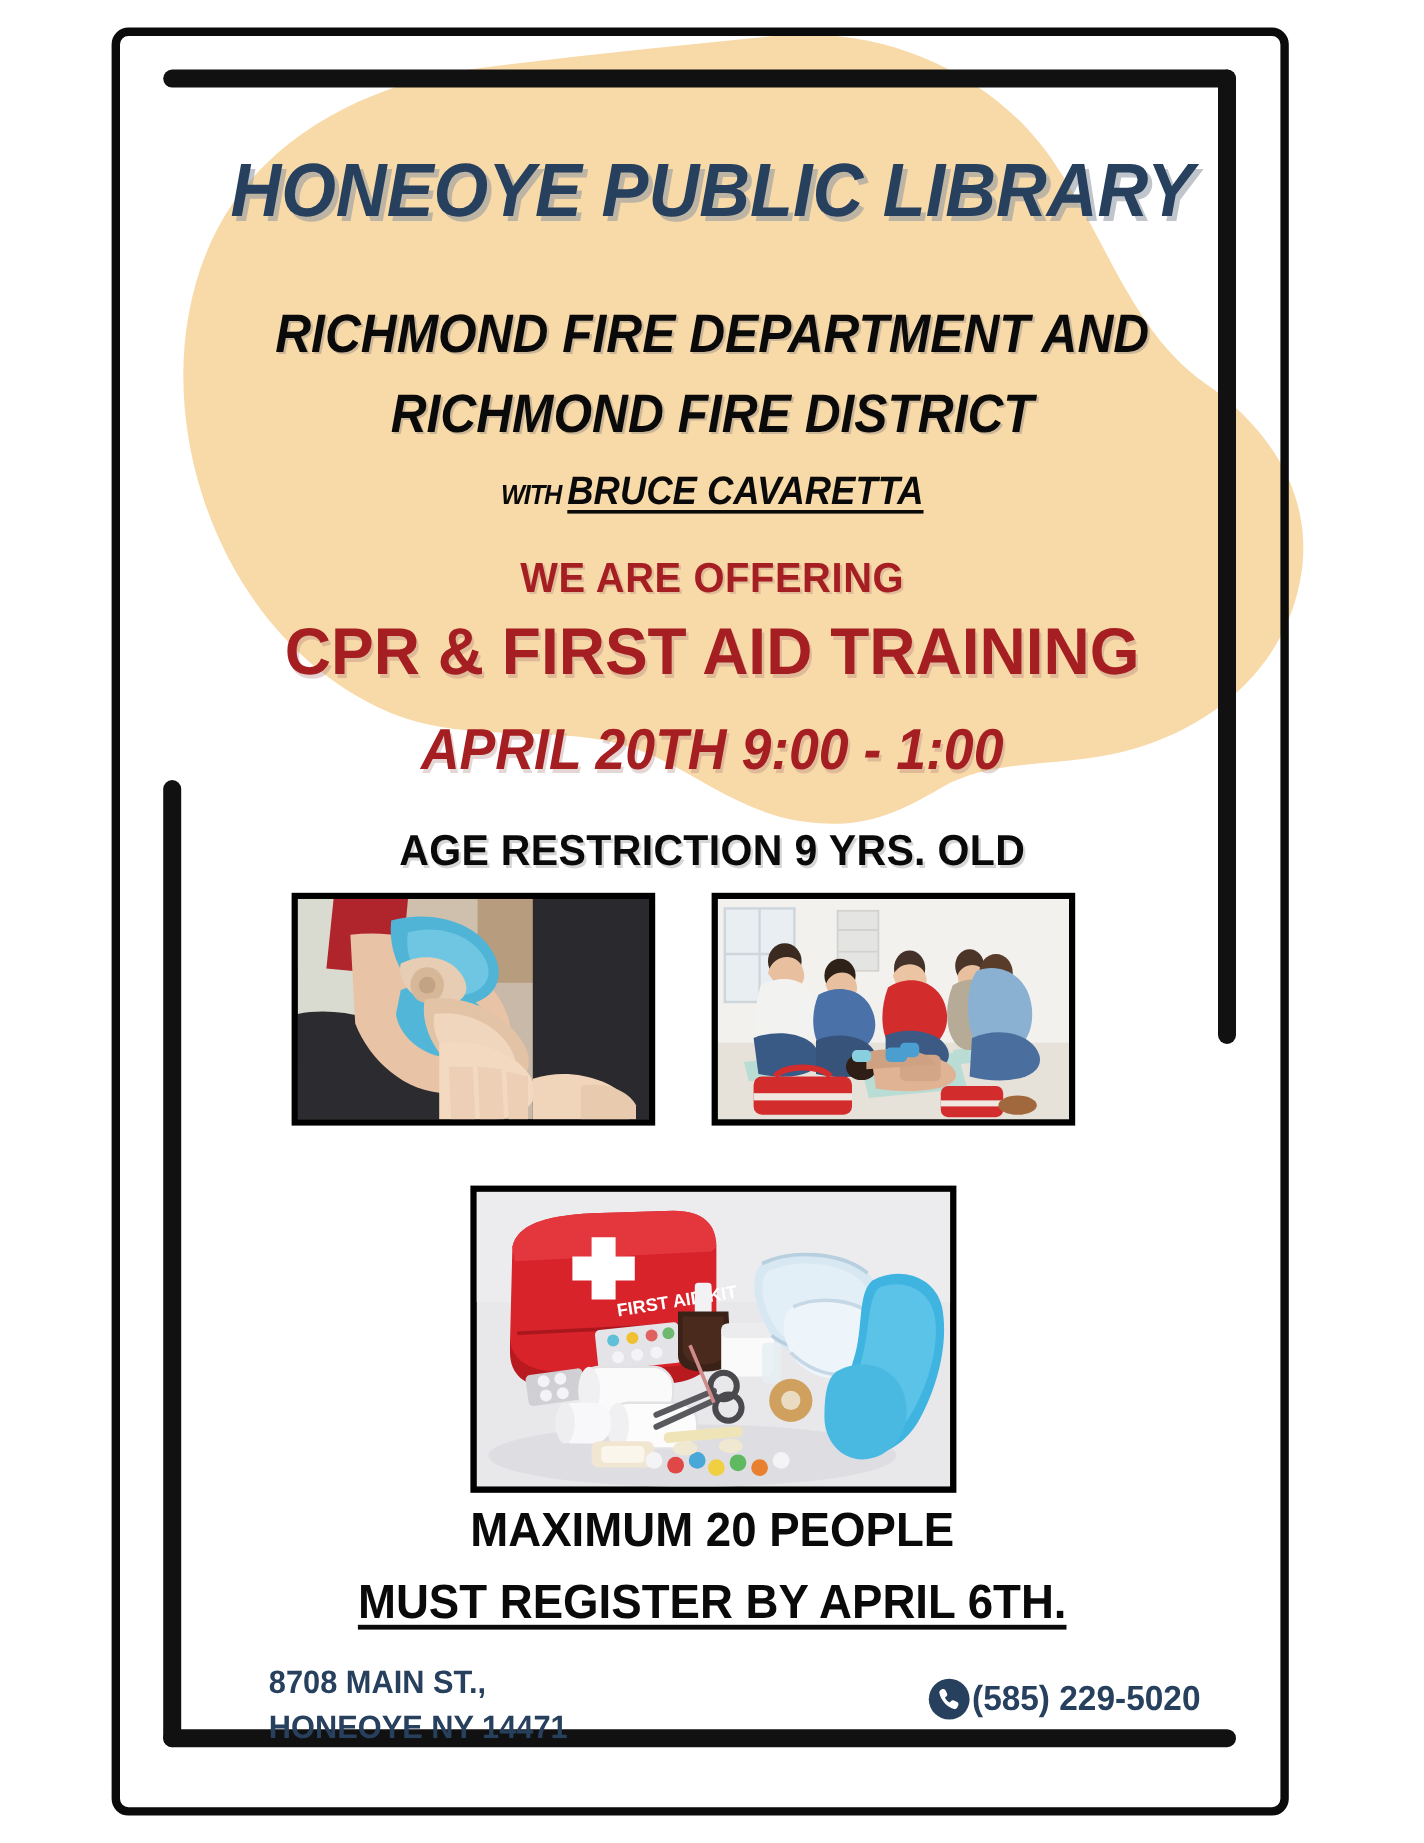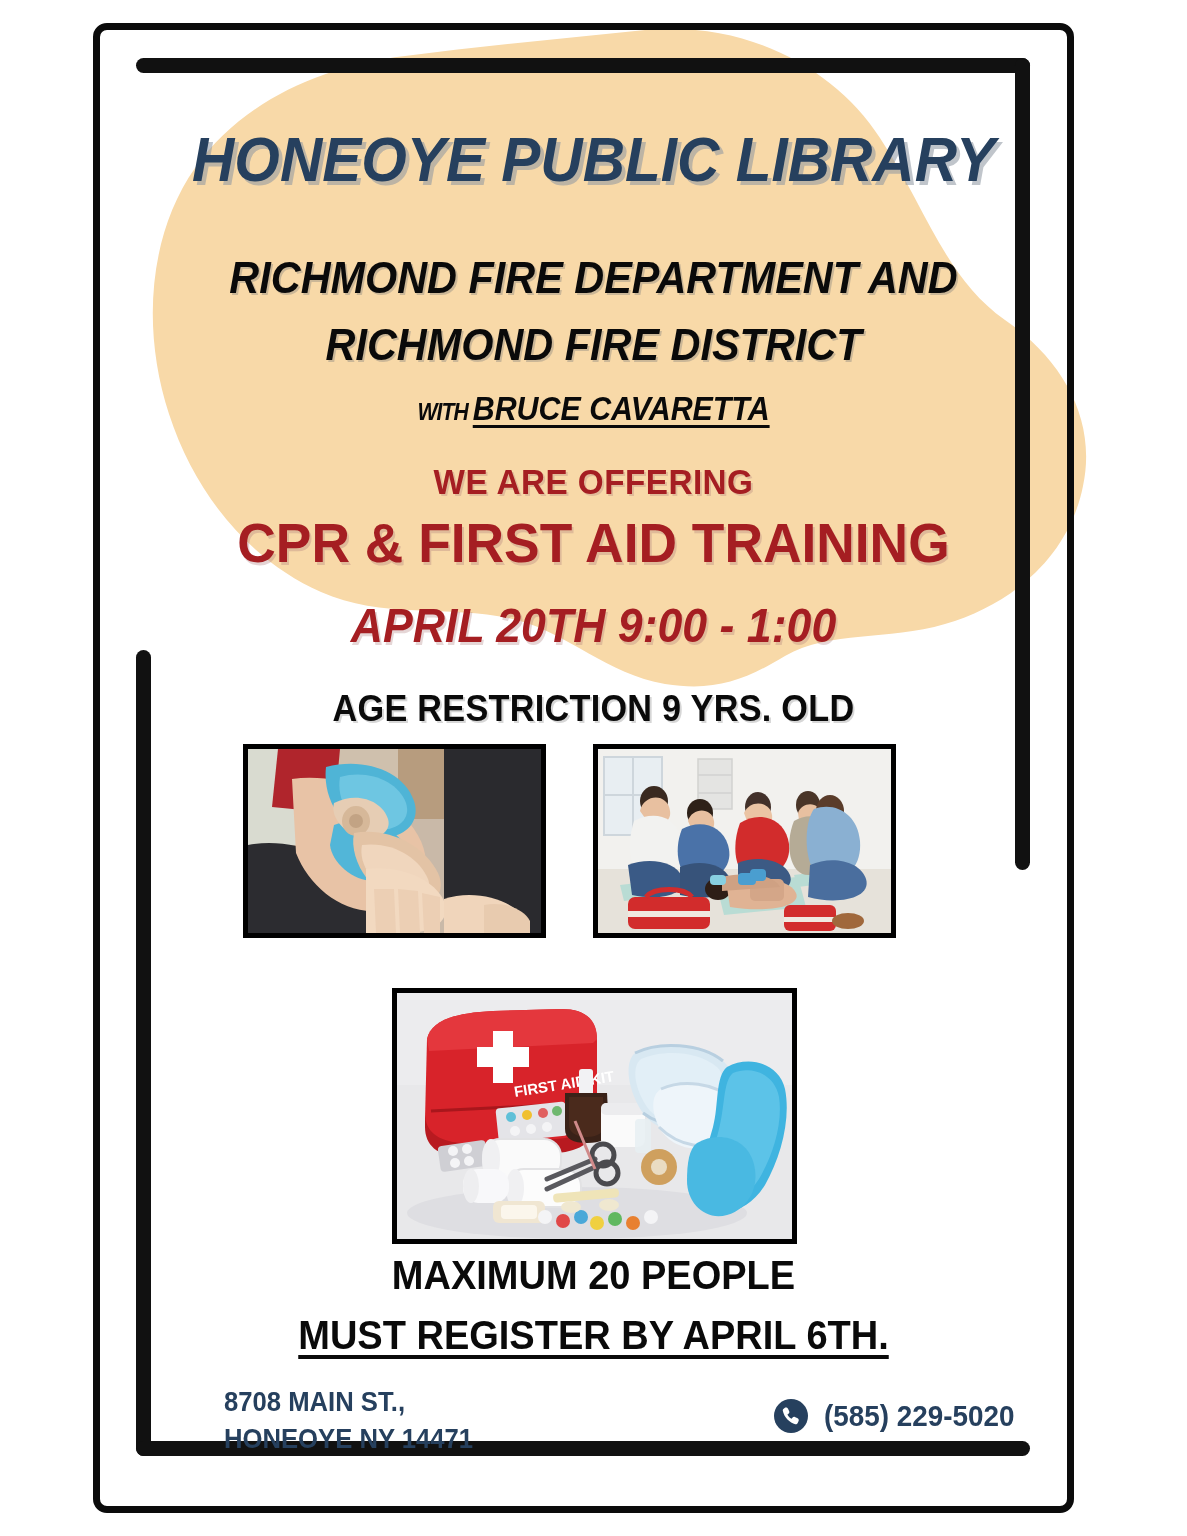--- a/index.html
+++ b/index.html
@@ -98,21 +98,21 @@
     transform:scaleX(0.95); transform-origin:center top;
   }
 
   #address{
     position:absolute; left:224px; top:1384px; width:420px;
     font-size:27px; font-weight:bold; color:#26405E; line-height:1.38;
     text-align:left; transform:scaleX(0.95); transform-origin:left top;
   }
   #phone-block{
     position:absolute; left:772px; top:1397px;
-    display:flex; align-items:center; gap:14px;
+    display:flex; align-items:center; gap:0;
   }
   #phone-icon{ width:38px; height:38px; flex:none; display:block; }
   #phone-number{
     font-size:29px; font-weight:bold; color:#26405E; letter-spacing:0px;
     transform:scaleX(0.96); transform-origin:left center;
   }
 
   
   .photo{
     position:absolute; background:#000; padding:5px; overflow:hidden;

